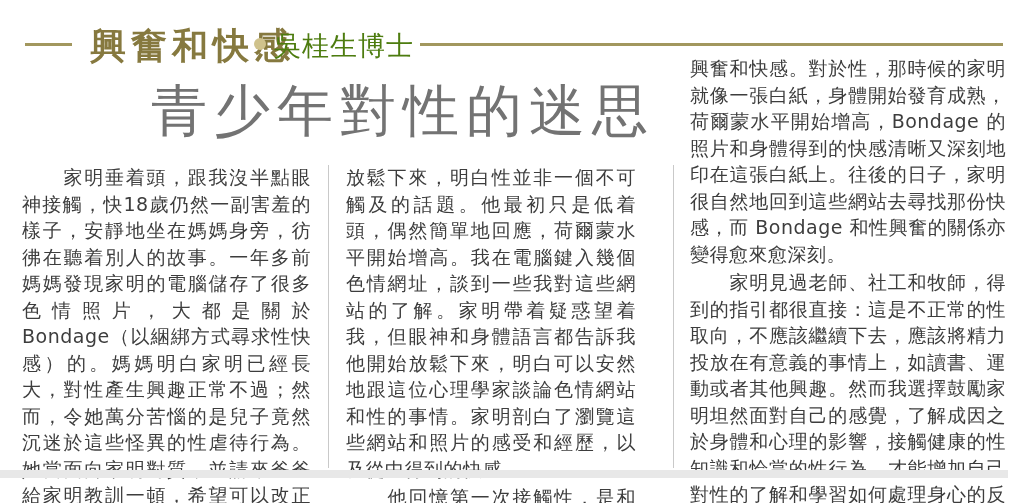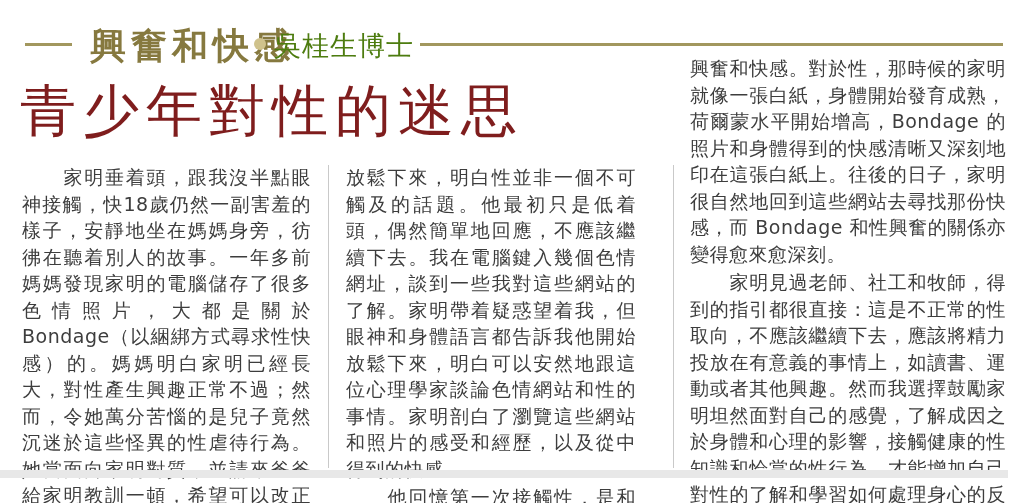--- a/index.html
+++ b/index.html
@@ -27,24 +27,24 @@
     background: #cfc28c;
   }
   .doctor-name {
     position: absolute; left: 274px; top: 28px;
     font-size: 27px; color: #4d7c0f; letter-spacing: 1px;
     white-space: nowrap;
   }
   
   .headline {
     position: absolute; left: 20px; top: 74px; width: 635px;
-    text-align: left;
+    text-align: right;
     font-family: "DejaVu Serif", "Liberation Serif", serif;
     font-weight: 400; font-size: 56px; letter-spacing: 7px;
-    color: #7f1d1d; white-space: nowrap;
+    color: #737373; white-space: nowrap;
   }
   
   .column {
     position: absolute;
     font-size: 19px; line-height: 26.5px;
     color: #3d3d3d;
     text-align: justify;
     letter-spacing: 0.5px;
   }
   .col-1 { left: 20px;  top: 162px; width: 293px; }
@@ -74,21 +74,21 @@
   <div class="headline">青少年對性的迷思</div>
 
   <div class="column col-1">
     <p class="para">　　家明垂着頭，跟我沒半點眼神接觸，快18歲仍然一副害羞的樣子，安靜地坐在媽媽身旁，彷彿在聽着別人的故事。一年多前媽媽發現家明的電腦儲存了很多色情照片，大都是關於 Bondage（以綑綁方式尋求性快感）的。媽媽明白家明已經長大，對性產生興趣正常不過；然而，令她萬分苦惱的是兒子竟然沉迷於這些怪異的性虐待行為。她當面向家明對質，並請來爸爸給家明教訓一頓，希望可以改正他的思想和行為。</p>
 
   </div>
 
   <div class="divider divider-1"></div>
 
   <div class="column col-2">
-    <p class="para">放鬆下來，明白性並非一個不可觸及的話題。他最初只是低着頭，偶然簡單地回應，不應該繼續下去。我在電腦鍵入幾個色情網址，談到一些我對這些網站的了解。家明帶着疑惑望着我，但眼神和身體語言都告訴我他開始放鬆下來，明白可以安然地跟這位心理學家談論色情網站和性的事情。家明剖白了瀏覽這些網站和照片的感受和經歷，以及從中得到的快感。</p>
+    <p class="para">放鬆下來，明白性並非一個不可觸及的話題。他最初只是低着頭，偶然簡單地回應，荷爾蒙水平開始增高。我在電腦鍵入幾個色情網址，談到一些我對這些網站的了解。家明帶着疑惑望着我，但眼神和身體語言都告訴我他開始放鬆下來，明白可以安然地跟這位心理學家談論色情網站和性的事情。家明剖白了瀏覽這些網站和照片的感受和經歷，以及從中得到的快感。</p>
     <p class="para">　　他回憶第一次接觸性，是和一班同學一起在手機觀看 Bondage 的照片。簡單來說，Bondage 讓他的身體首次經歷性</p>
   </div>
 
   <div class="divider divider-2"></div>
 
   <div class="column col-3">
     <p class="para">興奮和快感。對於性，那時候的家明就像一張白紙，身體開始發育成熟，荷爾蒙水平開始增高，Bondage 的照片和身體得到的快感清晰又深刻地印在這張白紙上。往後的日子，家明很自然地回到這些網站去尋找那份快感，而 Bondage 和性興奮的關係亦變得愈來愈深刻。</p>
     <p class="para"><span>　　家明見過老師、社工和牧師，得到的指引都很直接：這是不正常的性取向，不應該繼續下去，應該將精力投放在有意義的事情上，如讀書、運動或者其他興趣。然而我選擇鼓勵家明坦然面對自己的感覺，了解成因之於身體和心理的影響，接觸健康的性知識和恰當的性行為，才能增加自己對性的了解和學習如何處理身心的反應。</span></p>
   </div>
 

